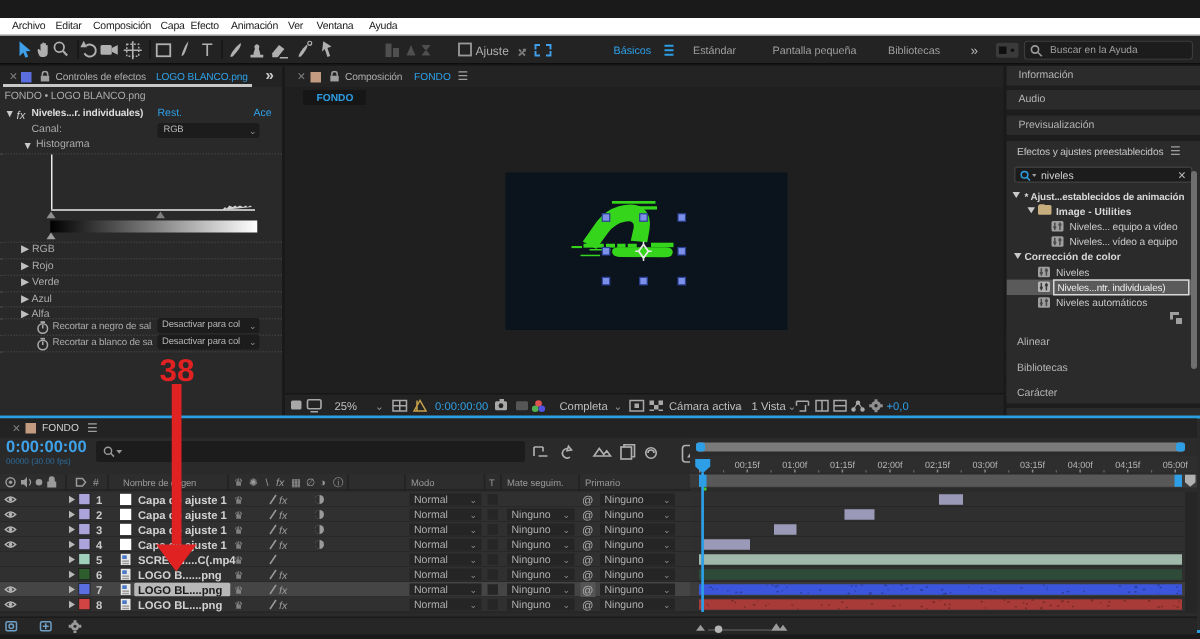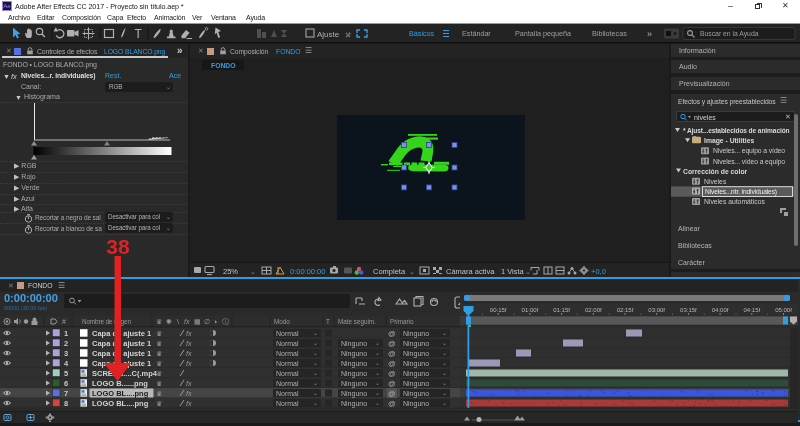--- a/index.html
+++ b/index.html
@@ -15,28 +15,20 @@
 #toolbar{left:0;top:24px;width:800px;height:19px;background:#232323;border-bottom:1px solid #0e0e0e;}
 .dd{position:absolute;background:#1c1c1c;border-radius:2px;color:#b5b5b5;font-size:6.3px;letter-spacing:-0.1px;}
 .dd .ch{position:absolute;right:2px;top:0;color:#8f8f8f;}
 
 #tl{left:0;top:277px;width:800px;height:145px;background:#2a2a2a;border-top:2px solid #2b9fe0;border-bottom:2px solid #2b9fe0;}
 </style>
 </head>
 <body>
 <div id="app">
 
-  <div class="abs" id="titlebar">
-    <div class="abs" style="left:2px;top:1px;width:10px;height:10px;background:#1a1147;border:1px solid #a67ee0;color:#9b8cff;font-size:6px;line-height:8px;text-align:center;">Ae</div>
-    <div class="txt" style="left:15px;top:2px;font-size:7.2px;letter-spacing:-0.1px;color:#202020;">Adobe After Effects CC 2017 - Proyecto sin título.aep *</div>
-    <div class="txt" style="left:728px;top:1px;font-size:9px;color:#333;">–</div>
-    <div class="abs" style="left:755px;top:4px;width:5px;height:5px;border:1px solid #333;"></div>
-      <div class="abs" style="left:757px;top:2.5px;width:5px;height:5px;border-top:1px solid #333;border-right:1px solid #333;"></div>
-    <div class="txt" style="left:782px;top:1px;font-size:8px;color:#333;">✕</div>
-  </div>
 
   <div class="abs" id="menubar">
     <div class="menuitem" style="left:8px;">Archivo</div>
     <div class="menuitem" style="left:37px;">Editar</div>
     <div class="menuitem" style="left:62px;">Composición</div>
     <div class="menuitem" style="left:107px;">Capa</div>
     <div class="menuitem" style="left:127px;">Efecto</div>
     <div class="menuitem" style="left:154px;">Animación</div>
     <div class="menuitem" style="left:192px;">Ver</div>
     <div class="menuitem" style="left:211px;">Ventana</div>

